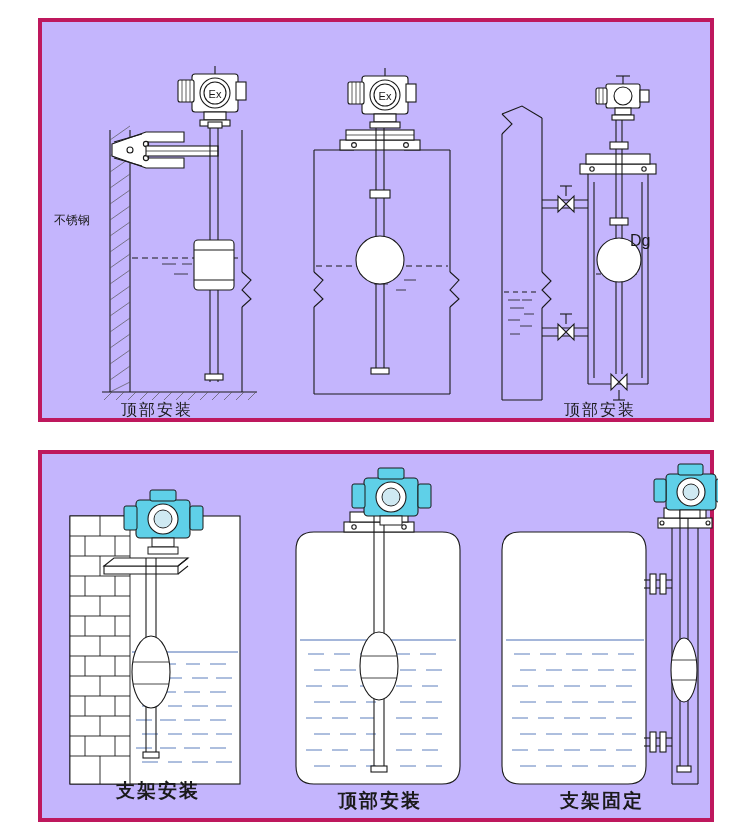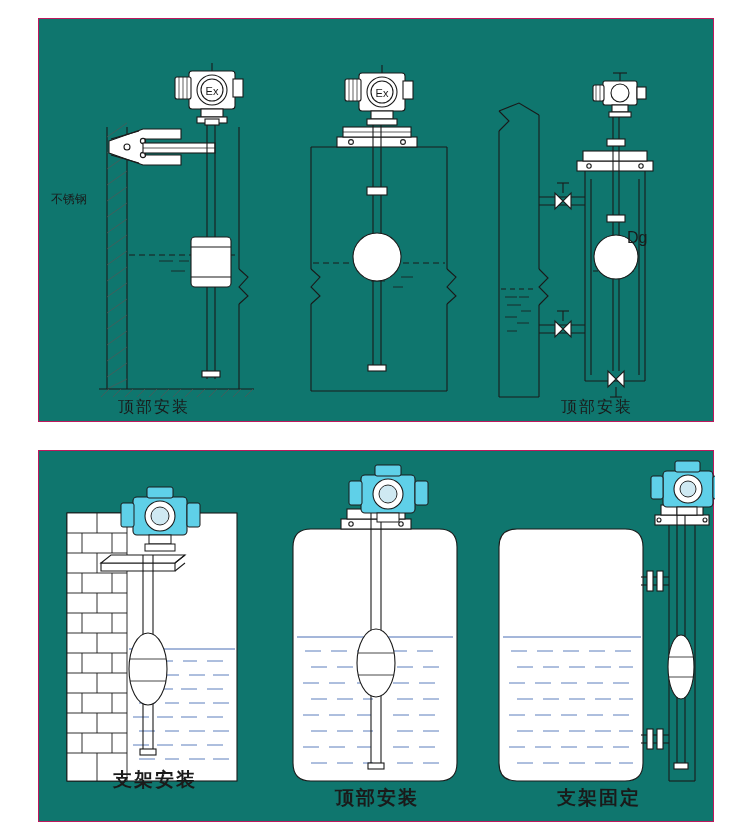--- a/index.html
+++ b/index.html
@@ -14,22 +14,22 @@
     position: relative;
     overflow: hidden;
   }
   .page {
     position: relative;
     width: 750px;
     height: 840px;
   }
   .panel {
     position: absolute;
-    border: 1px solid #be185d;
-    background: #0f766e;
+    border: 4px solid #be185d;
+    background: #c4b5fd;
     box-sizing: border-box;
   }
   #panel-top {
     left: 38px;
     top: 18px;
     width: 676px;
     height: 404px;
   }
   #panel-bottom {
     left: 38px;
@@ -155,21 +155,21 @@
           <line x1="176" y1="104" x2="176" y2="360"></line>
           <rect x="166" y="100" width="14" height="6" fill="#ffffff"></rect>
 
           <rect x="152" y="218" width="40" height="50" rx="4" fill="#ffffff"></rect>
           <line x1="152" y1="228" x2="192" y2="228"></line>
           <line x1="152" y1="258" x2="192" y2="258"></line>
 
           <rect x="163" y="352" width="18" height="6" fill="#ffffff"></rect>
         </g>
       </svg>
-      <div class="label-small" style="left:12px; top:172px;">不锈钢</div>
+      <div class="label-small" style="left:12px; top:190px;">不锈钢</div>
       <div class="caption cap-top" style="left:0; top:378px; width:230px;">顶部安装</div>
     </div>
 
     <div class="cell" style="left:230px;top:0;width:212px;height:402px;">
       <svg width="212" height="402" viewBox="0 0 212 402">
         <g fill="none" stroke="#1a1a1a" stroke-width="1.1">
 
           <line x1="42" y1="128" x2="42" y2="250"></line>
           <path d="M42 250 l9 8 l-9 10 l9 9 l-9 8"></path>
           <line x1="42" y1="285" x2="42" y2="372"></line>
@@ -386,21 +386,21 @@
           <rect x="12" y="12" width="54" height="38" rx="4" fill="#5fd0e8" stroke="#1a1a1a" stroke-width="1.1"></rect>
           <circle cx="39" cy="31" r="15" fill="#ffffff" stroke="#1a1a1a" stroke-width="1.1"></circle>
           <circle cx="39" cy="31" r="9" fill="#cfe9f2" stroke="#1a1a1a" stroke-width="0.9"></circle>
           <rect x="0" y="18" width="13" height="24" rx="2" fill="#5fd0e8" stroke="#1a1a1a" stroke-width="1"></rect>
           <rect x="66" y="18" width="13" height="24" rx="2" fill="#5fd0e8" stroke="#1a1a1a" stroke-width="1"></rect>
           <rect x="26" y="2" width="26" height="11" rx="2" fill="#5fd0e8" stroke="#1a1a1a" stroke-width="1"></rect>
           <rect x="28" y="50" width="22" height="9" fill="#ffffff" stroke="#1a1a1a" stroke-width="1"></rect>
           <rect x="24" y="59" width="30" height="7" fill="#ffffff" stroke="#1a1a1a" stroke-width="1"></rect>
         </g>
       </svg>
-      <div class="caption cap-bottom" style="left:0; top:316px; width:232px;">支架安装</div>
+      <div class="caption cap-bottom" style="left:0; top:324px; width:232px;">支架安装</div>
     </div>
 
     <div class="cell" style="left:232px;top:0;width:212px;height:370px;">
       <svg width="212" height="370" viewBox="0 0 212 370">
         <g fill="none" stroke="#1a1a1a" stroke-width="1.1">
 
           <path d="M22 96 q0 -18 18 -18 l128 0 q18 0 18 18 l0 216 q0 18 -18 18 l-128 0 q-18 0 -18 -18 z" fill="#ffffff"></path>
 
           <rect x="70" y="68" width="70" height="10" fill="#ffffff"></rect>
           <rect x="76" y="58" width="58" height="10" fill="#ffffff"></rect>

